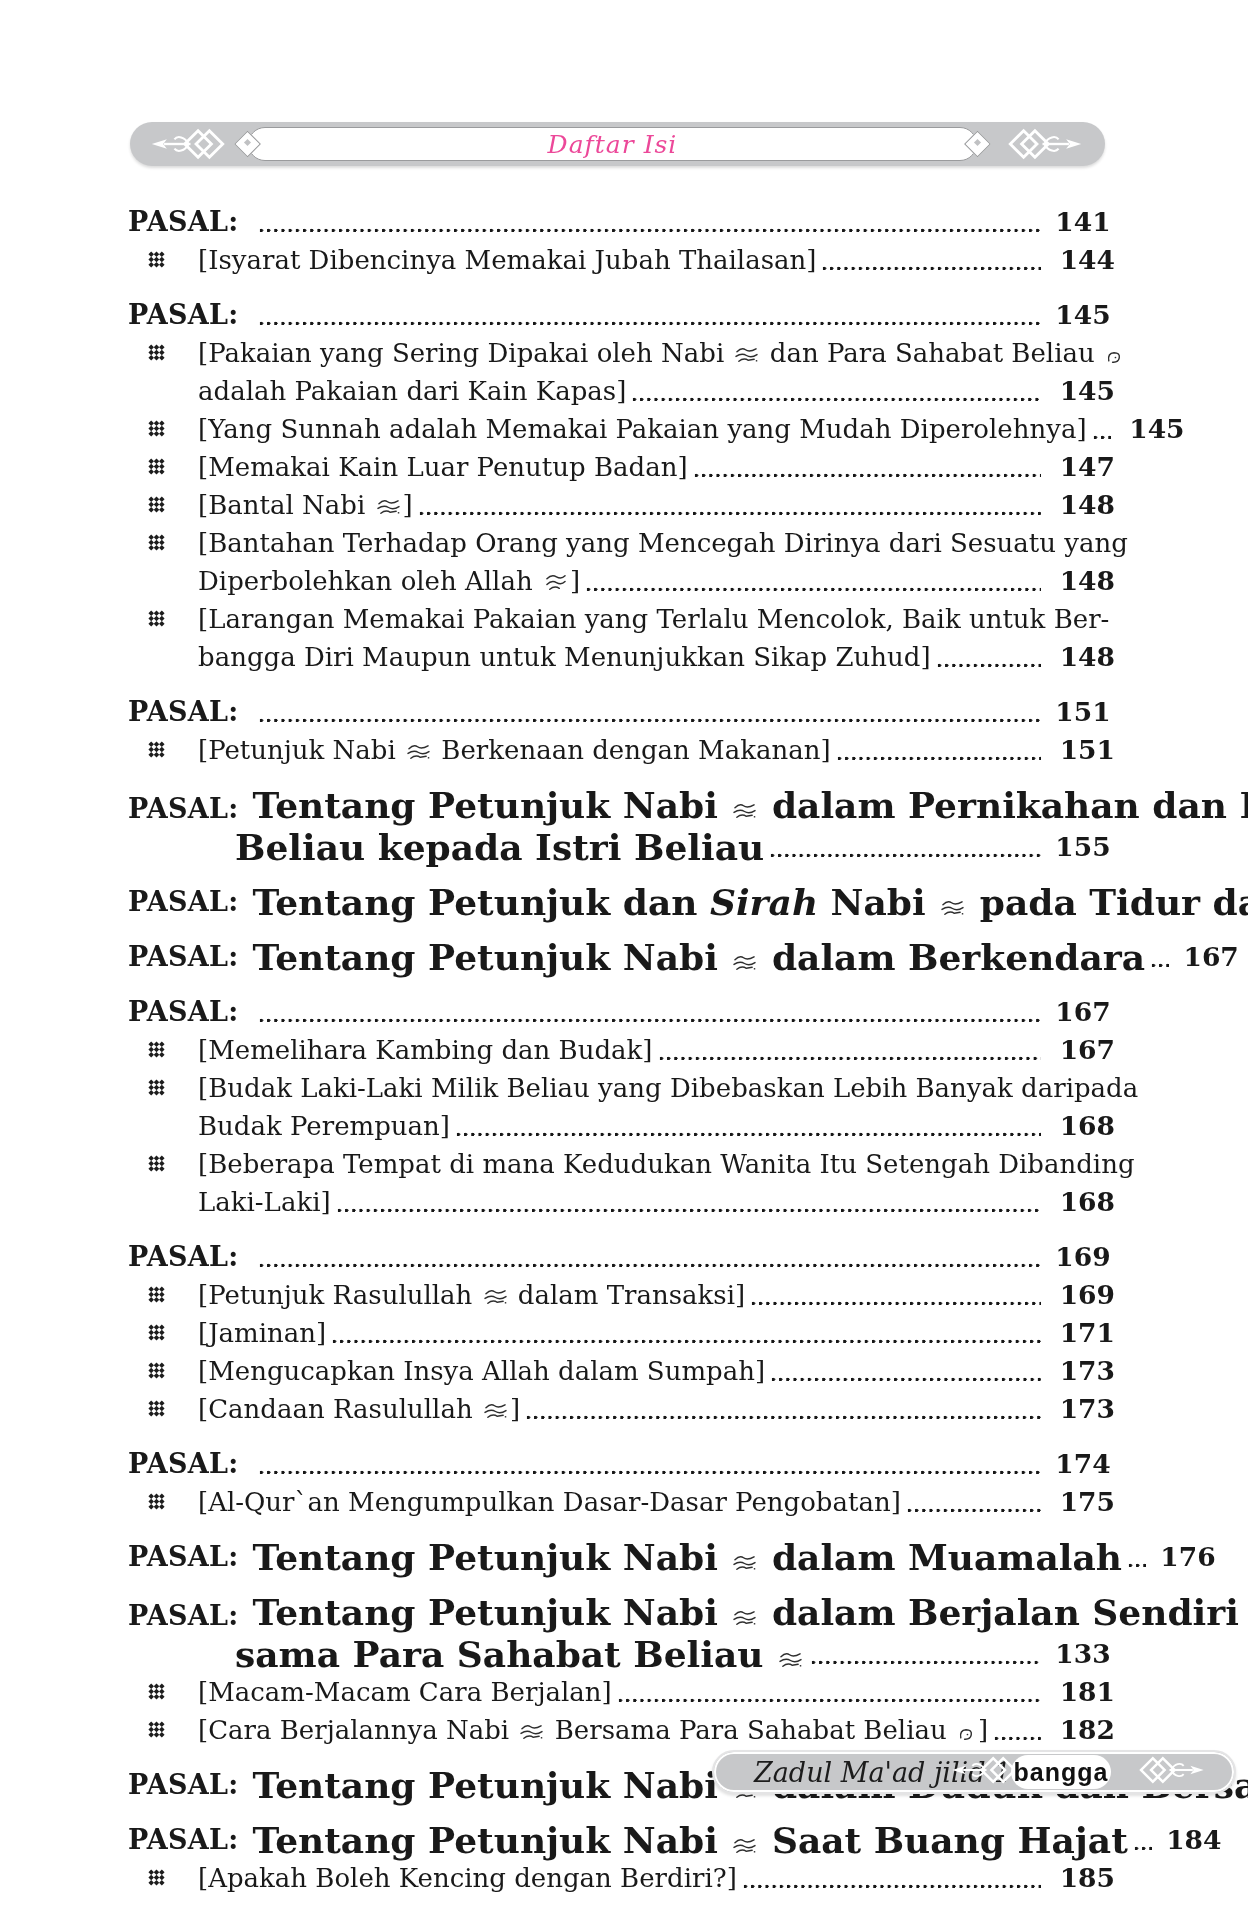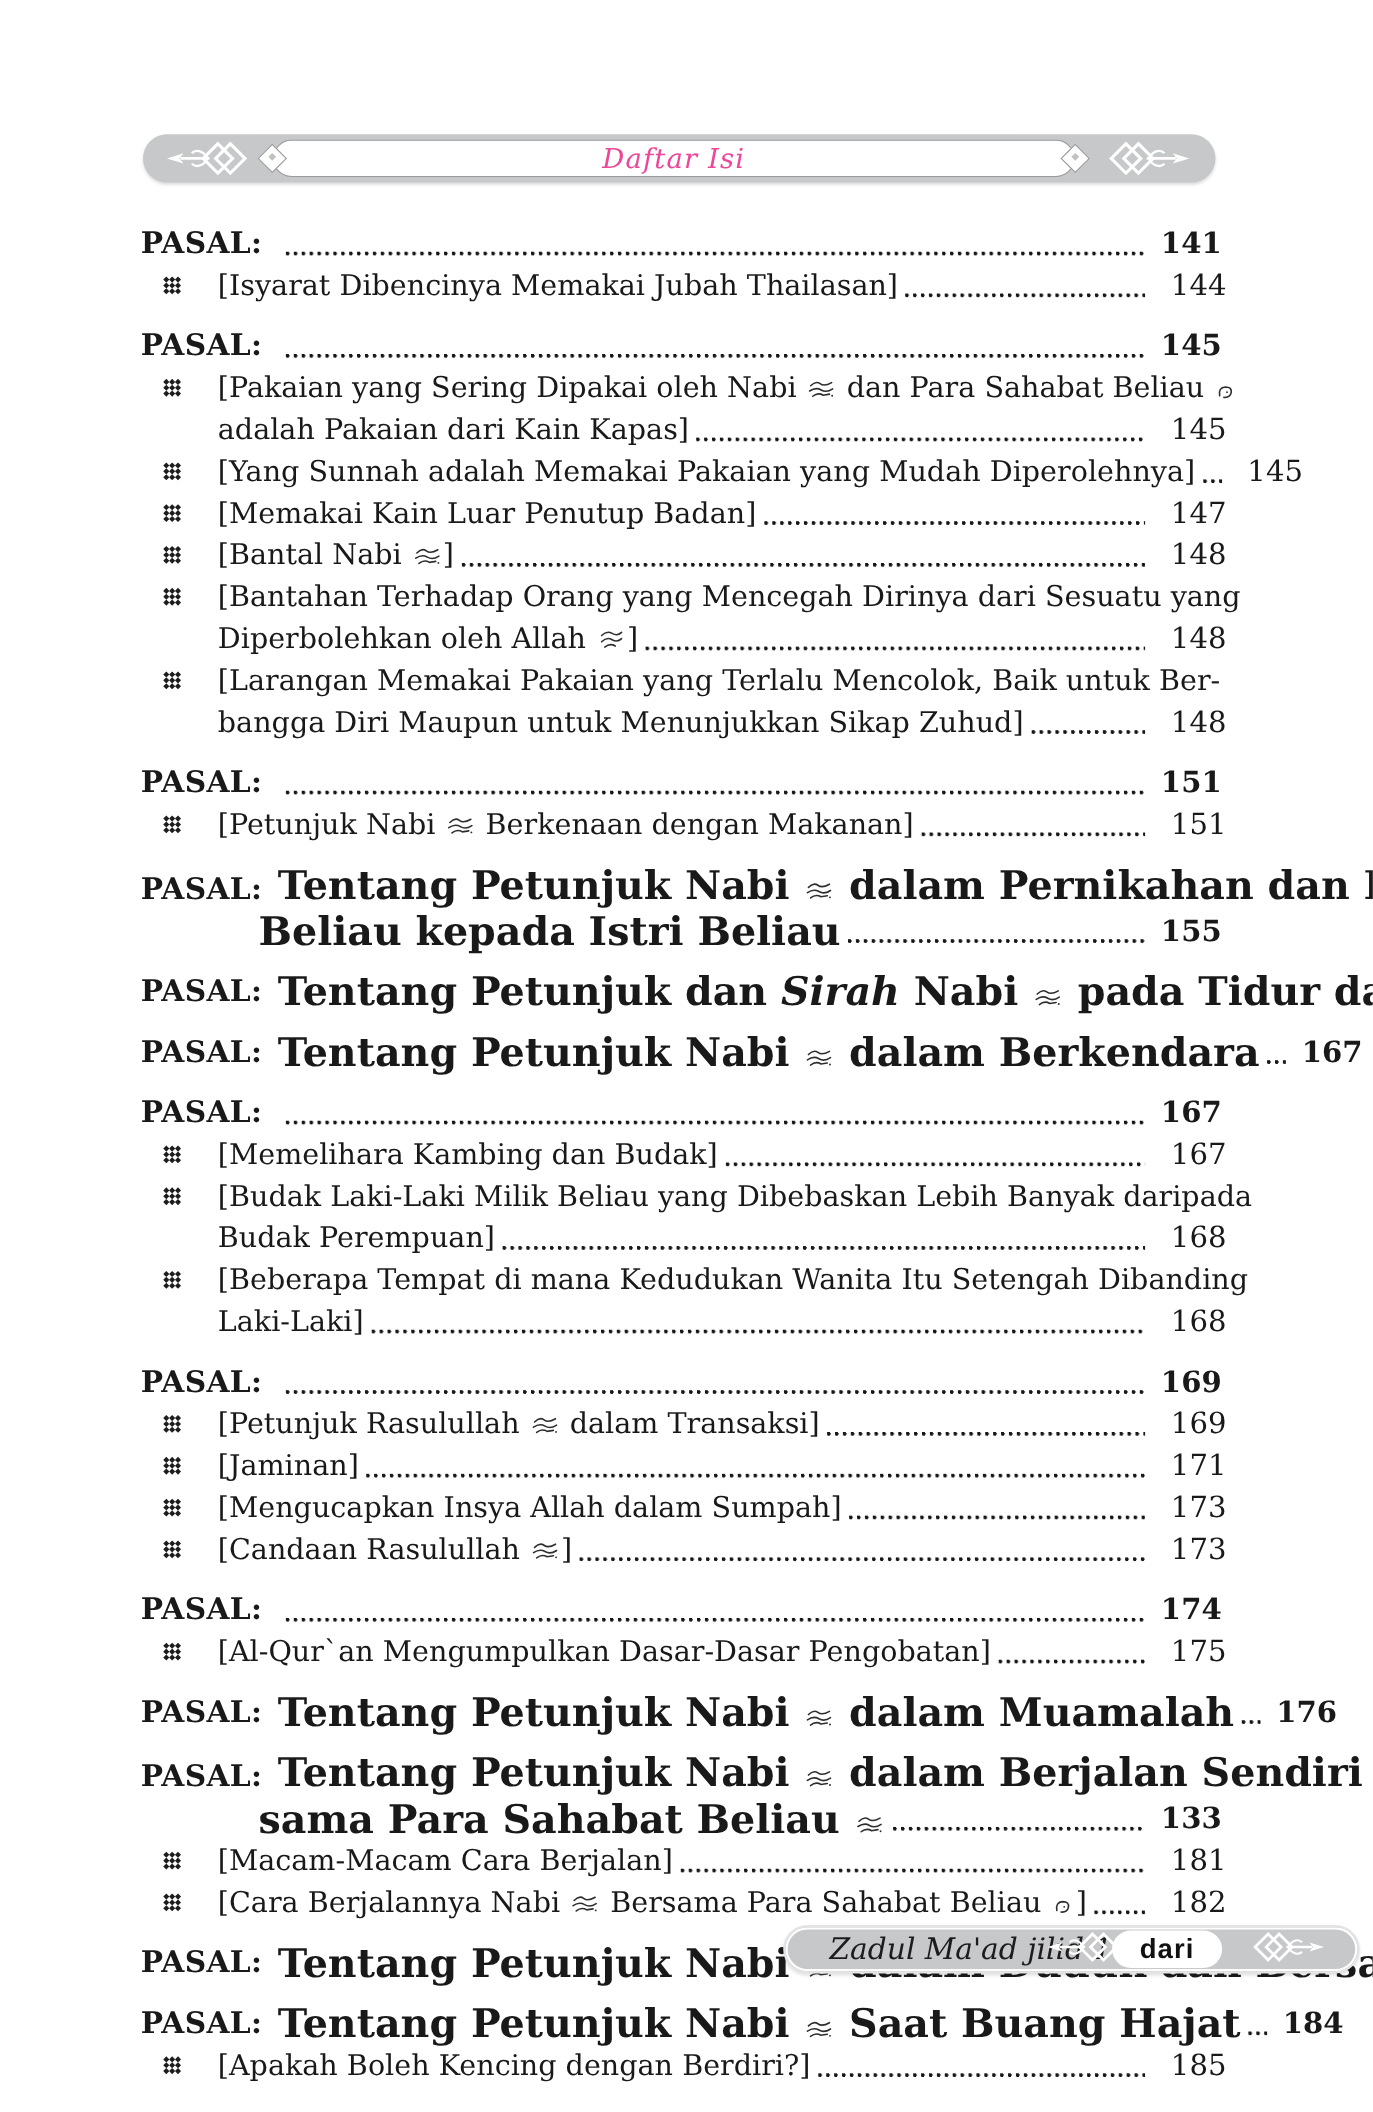--- a/index.html
+++ b/index.html
@@ -40,21 +40,21 @@
   .entry.pasal .text{font-weight:bold;font-size:36px;}
   .entry.pasal .line.cont{padding-left:107px;}
   .entry .marker{position:absolute;left:20px;top:10px;width:17px;height:17px;}
   .entry .marker svg{display:block;width:17px;height:17px;}
   .leader{
     flex:1 1 auto;align-self:flex-end;height:5px;margin:0 10px 8px 6px;min-width:18px;
     background:radial-gradient(circle at 2.4px 2.4px,#161616 1.55px,transparent 1.95px) left bottom repeat-x;
     background-size:7.2px 5px;
   }
   .leader.nodots{background:none;min-width:6px;}
-  .page{flex:0 0 64px;width:64px;text-align:right;font-size:26.5px;}
+  .page{flex:0 0 64px;width:64px;text-align:right;font-size:26.5px;font-weight:bold;}
   .entry.pasal .page{font-weight:bold;text-align:center;}
   
   .hon{display:inline-block;vertical-align:-4px;margin:0 2px;}
   .hon svg{display:block;}
   .hon-saw svg,.hon-swt svg{width:25px;height:21px;}
   .hon-ra svg{width:19px;height:17px;}
   
   .footer-band{
     position:absolute;left:712px;top:1750px;width:524px;height:44px;box-sizing:border-box;
     background:#c7c8ca;border:2px solid #e4e4e5;border-radius:22px;
@@ -682,21 +682,21 @@
       <g transform="translate(110,0) scale(-1,1)">
         <rect x="34" y="8" width="20" height="20" transform="rotate(45 44 18)" fill="none" stroke="#ffffff" stroke-width="3"></rect>
         <rect x="46" y="8" width="20" height="20" transform="rotate(45 56 18)" fill="none" stroke="#ffffff" stroke-width="3"></rect>
         <path d="M64 18 L92 18" stroke="#ffffff" stroke-width="2.5" fill="none"></path>
         <path d="M105 18 L89 13 L93 18 L89 23 Z" fill="#ffffff"></path>
         <path d="M66 18 C70 10 78 9 81 13" fill="none" stroke="#ffffff" stroke-width="2.2"></path>
         <path d="M66 18 C70 26 78 27 81 23" fill="none" stroke="#ffffff" stroke-width="2.2"></path>
       </g>
     </svg>
   </span>
-  <span class="fb-pill">dari</span>
+  <span class="fb-pill">bangga</span>
   <span class="orn orn-fr">
     <svg viewBox="0 0 110 36" width="96" height="30">
       <rect x="34" y="8" width="20" height="20" transform="rotate(45 44 18)" fill="none" stroke="#ffffff" stroke-width="3"></rect>
       <rect x="46" y="8" width="20" height="20" transform="rotate(45 56 18)" fill="none" stroke="#ffffff" stroke-width="3"></rect>
       <path d="M64 18 L92 18" stroke="#ffffff" stroke-width="2.5" fill="none"></path>
       <path d="M105 18 L89 13 L93 18 L89 23 Z" fill="#ffffff"></path>
       <path d="M66 18 C70 10 78 9 81 13" fill="none" stroke="#ffffff" stroke-width="2.2"></path>
       <path d="M66 18 C70 26 78 27 81 23" fill="none" stroke="#ffffff" stroke-width="2.2"></path>
     </svg>
   </span>

